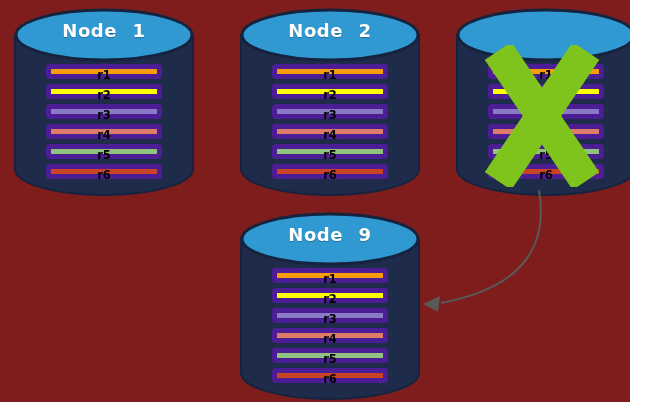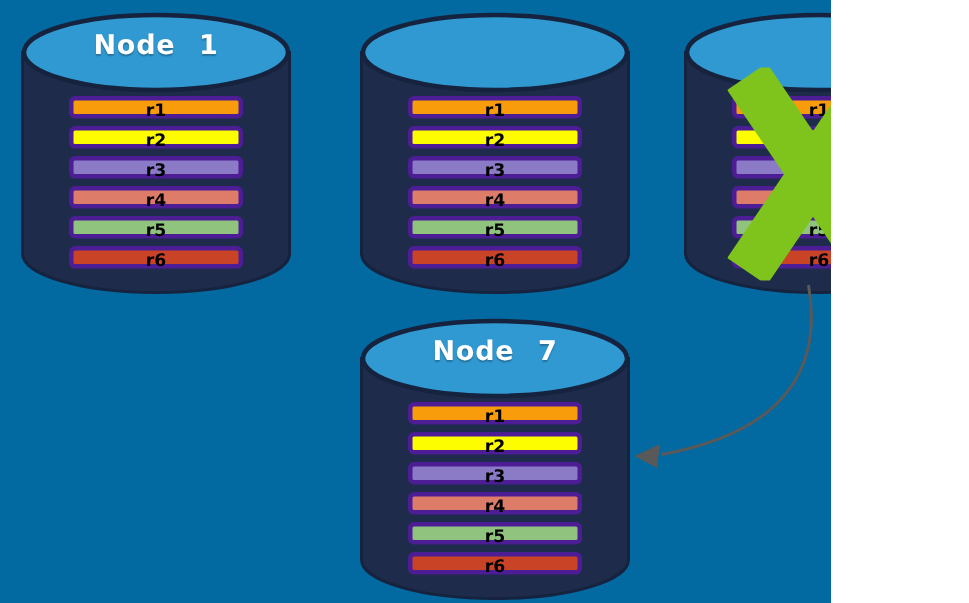--- a/index.html
+++ b/index.html
@@ -1,20 +1,20 @@
 <!DOCTYPE html>
 <html><head>
 <meta charset="utf-8">
 <style>
   html, body { margin: 0; padding: 0; background: #ffffff; }
   .canvas {
     position: relative;
-    width: 554px;
+    width: 630px;
     height: 402px;
-    background: #0369a1;
+    background: #7f1d1d;
     overflow: hidden;
     font-family: "DejaVu Sans", "Liberation Sans", sans-serif;
   }
   .node {
     position: absolute;
     width: 182px;
     height: 190px;
   }
   .node svg.cyl {
     position: absolute;
@@ -36,21 +36,21 @@
   .rows {
     position: absolute;
     top: 57px;
     left: 33px;
     width: 116px;
   }
   .bar {
     box-sizing: border-box;
     height: 15px;
     margin-bottom: 5px;
-    border: 3px solid #4c1d95;
+    border: 5px solid #4c1d95;
     border-radius: 4px;
     text-align: center;
     font-size: 11.5px;
     font-weight: bold;
     color: #000000;
     line-height: 13px;
   }
   .xmark {
     position: absolute;
     left: 30px;
@@ -81,20 +81,21 @@
       <div class="bar" style="background: rgb(144, 196, 126);">r5</div>
       <div class="bar" style="background: rgb(201, 67, 39);">r6</div>
     </div>
   </div>
 
   <div class="node" style="left:239px; top:7px;">
     <svg class="cyl" width="182" height="190" viewBox="0 0 182 190">
       <path d="M2 28 V162 A89 26 0 0 0 180 162 V28 Z" stroke="#16233E" stroke-width="2" style="fill: rgb(30, 43, 75);"></path>
       <ellipse cx="91" cy="28" rx="88" ry="25" stroke="#16233E" stroke-width="3" style="fill: rgb(49, 153, 210);"></ellipse>
     </svg>
+    <div class="node-title">Node 2</div>
     <div class="rows">
       <div class="bar" style="background: rgb(249, 156, 11);">r1</div>
       <div class="bar" style="background: rgb(253, 253, 0);">r2</div>
       <div class="bar" style="background: rgb(139, 123, 198);">r3</div>
       <div class="bar" style="background: rgb(221, 124, 104);">r4</div>
       <div class="bar" style="background: rgb(144, 196, 126);">r5</div>
       <div class="bar" style="background: rgb(201, 67, 39);">r6</div>
     </div>
   </div>
 
@@ -115,21 +116,21 @@
       <line x1="13" y1="6" x2="101" y2="136" stroke-width="32" stroke-linecap="butt" style="stroke: rgb(127, 196, 28);"></line>
       <line x1="101" y1="6" x2="13" y2="136" stroke-width="32" stroke-linecap="butt" style="stroke: rgb(127, 196, 28);"></line>
     </svg>
   </div>
 
   <div class="node" style="left:239px; top:211px;">
     <svg class="cyl" width="182" height="190" viewBox="0 0 182 190">
       <path d="M2 28 V162 A89 26 0 0 0 180 162 V28 Z" stroke="#16233E" stroke-width="2" style="fill: rgb(30, 43, 75);"></path>
       <ellipse cx="91" cy="28" rx="88" ry="25" stroke="#16233E" stroke-width="3" style="fill: rgb(49, 153, 210);"></ellipse>
     </svg>
-    <div class="node-title">Node 7</div>
+    <div class="node-title">Node 9</div>
     <div class="rows">
       <div class="bar" style="background: rgb(249, 156, 11);">r1</div>
       <div class="bar" style="background: rgb(253, 253, 0);">r2</div>
       <div class="bar" style="background: rgb(139, 123, 198);">r3</div>
       <div class="bar" style="background: rgb(221, 124, 104);">r4</div>
       <div class="bar" style="background: rgb(144, 196, 126);">r5</div>
       <div class="bar" style="background: rgb(201, 67, 39);">r6</div>
     </div>
   </div>
 

